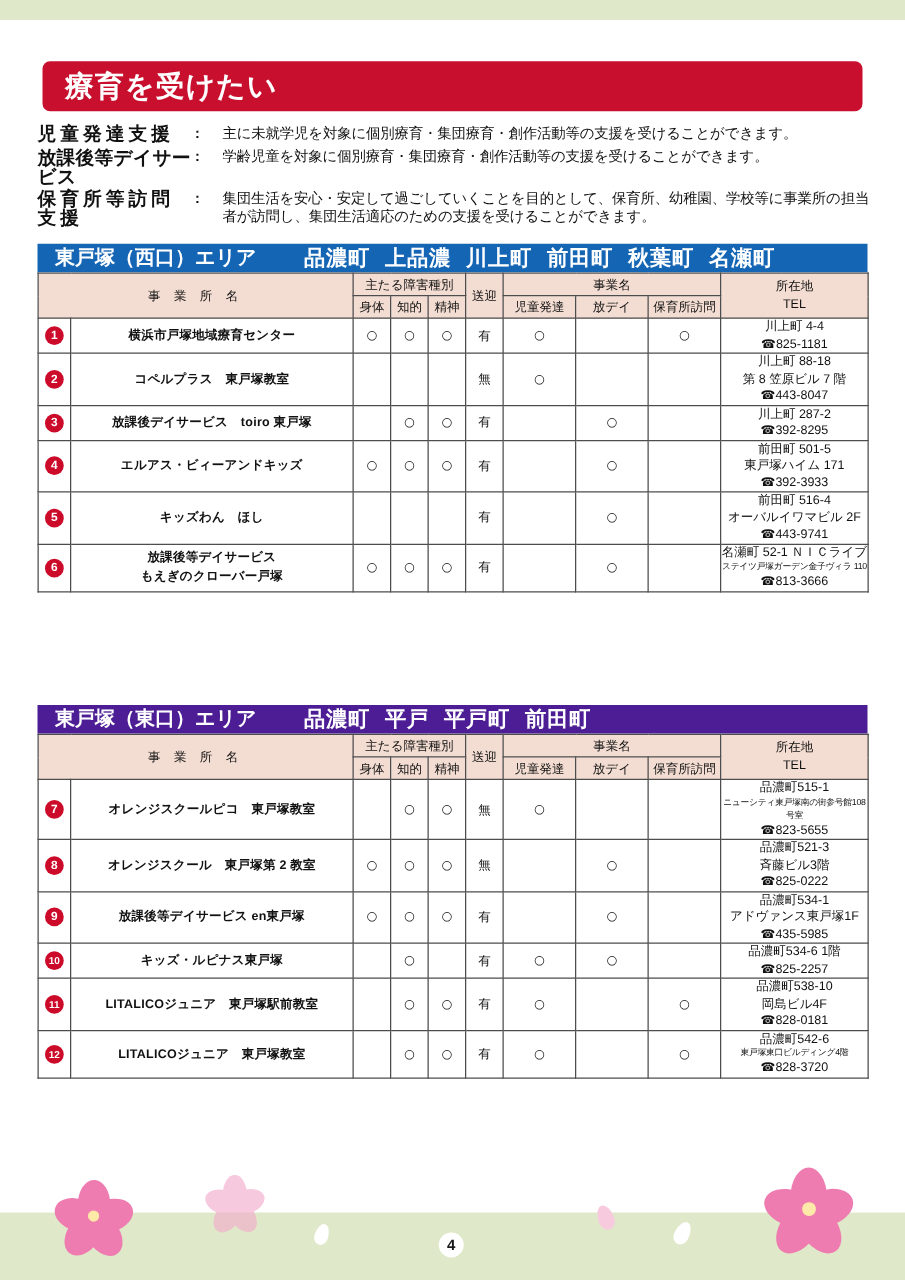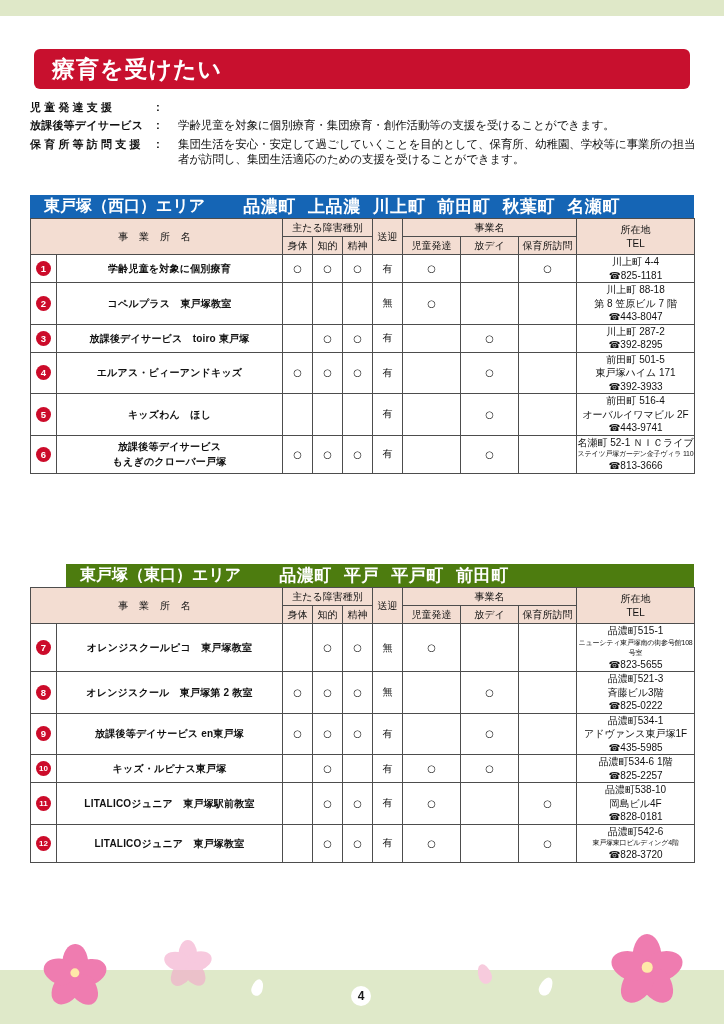--- a/index.html
+++ b/index.html
@@ -97,21 +97,21 @@
     width: 668px;
   }
   .def-row {
     display: flex;
     align-items: flex-start;
     margin-bottom: 3px;
   }
   .def-term {
     width: 126px;
     flex: 0 0 126px;
-    font-size: 11px;
+    font-size: 15px;
     font-weight: bold;
     color: #111;
     letter-spacing: 0.2px;
     line-height: 15px;
   }
   .def-term.spaced {
     letter-spacing: 3.2px;
   }
   .def-colon {
     width: 22px;
@@ -285,20 +285,21 @@
   <div class="top-band"></div>
 
   <div class="title-bar">
     <span class="title-text">療育を受けたい</span>
   </div>
 
   <div class="defs">
     <div class="def-row">
       <div class="def-term spaced">児童発達支援</div>
       <div class="def-colon">:</div>
+      <div class="def-desc">主に未就学児を対象に個別療育・集団療育・創作活動等の支援を受けることができます。</div>
     </div>
     <div class="def-row">
       <div class="def-term">放課後等デイサービス</div>
       <div class="def-colon">:</div>
       <div class="def-desc">学齢児童を対象に個別療育・集団療育・創作活動等の支援を受けることができます。</div>
     </div>
     <div class="def-row">
       <div class="def-term spaced">保育所等訪問支援</div>
       <div class="def-colon">:</div>
       <div class="def-desc">集団生活を安心・安定して過ごしていくことを目的として、保育所、幼稚園、学校等に事業所の担当者が訪問し、集団生活適応のための支援を受けることができます。</div>
@@ -336,21 +337,21 @@
             <th class="h-sub">知的</th>
             <th class="h-sub">精神</th>
             <th class="h-sub">児童発達</th>
             <th class="h-sub">放デイ</th>
             <th class="h-sub">保育所訪問</th>
           </tr>
         </thead>
         <tbody>
           <tr>
             <td class="c-num"><span class="num-badge">1</span></td>
-            <td class="c-name">学齢児童を対象に個別療育</td>
+            <td class="c-name">横浜市戸塚地域療育センター</td>
             <td class="c-mark">○</td>
             <td class="c-mark">○</td>
             <td class="c-mark">○</td>
             <td class="c-send">有</td>
             <td class="c-mark">○</td>
             <td class="c-mark"></td>
             <td class="c-mark">○</td>
             <td class="c-addr"><span>川上町 4-4</span><span class="tel"><span class="tel-icon">☎</span>825-1181</span></td>
           </tr>
           <tr>
@@ -410,21 +411,21 @@
             <td class="c-send">有</td>
             <td class="c-mark"></td>
             <td class="c-mark">○</td>
             <td class="c-mark"></td>
             <td class="c-addr"><span>名瀬町 52-1 ＮＩＣライブ</span><span class="addr-small">ステイツ戸塚ガーデン金子ヴィラ 110</span><span class="tel"><span class="tel-icon">☎</span>813-3666</span></td>
           </tr>
         </tbody>
       </table>
     </div>
   <div class="area-block" id="area-east">
-      <div class="area-head" style="background:#4d7c0f;margin-left:36px;">
+      <div class="area-head" style="background:#4c1d95;">
         <span class="area-name">東戸塚（東口）エリア</span>
         <span class="area-towns"><span>品濃町</span><span>平戸</span><span>平戸町</span><span>前田町</span></span>
       </div>
       <table class="facilities">
         <colgroup>
           <col style="width:26px">
           <col style="width:226px">
           <col style="width:30px">
           <col style="width:30px">
           <col style="width:30px">

